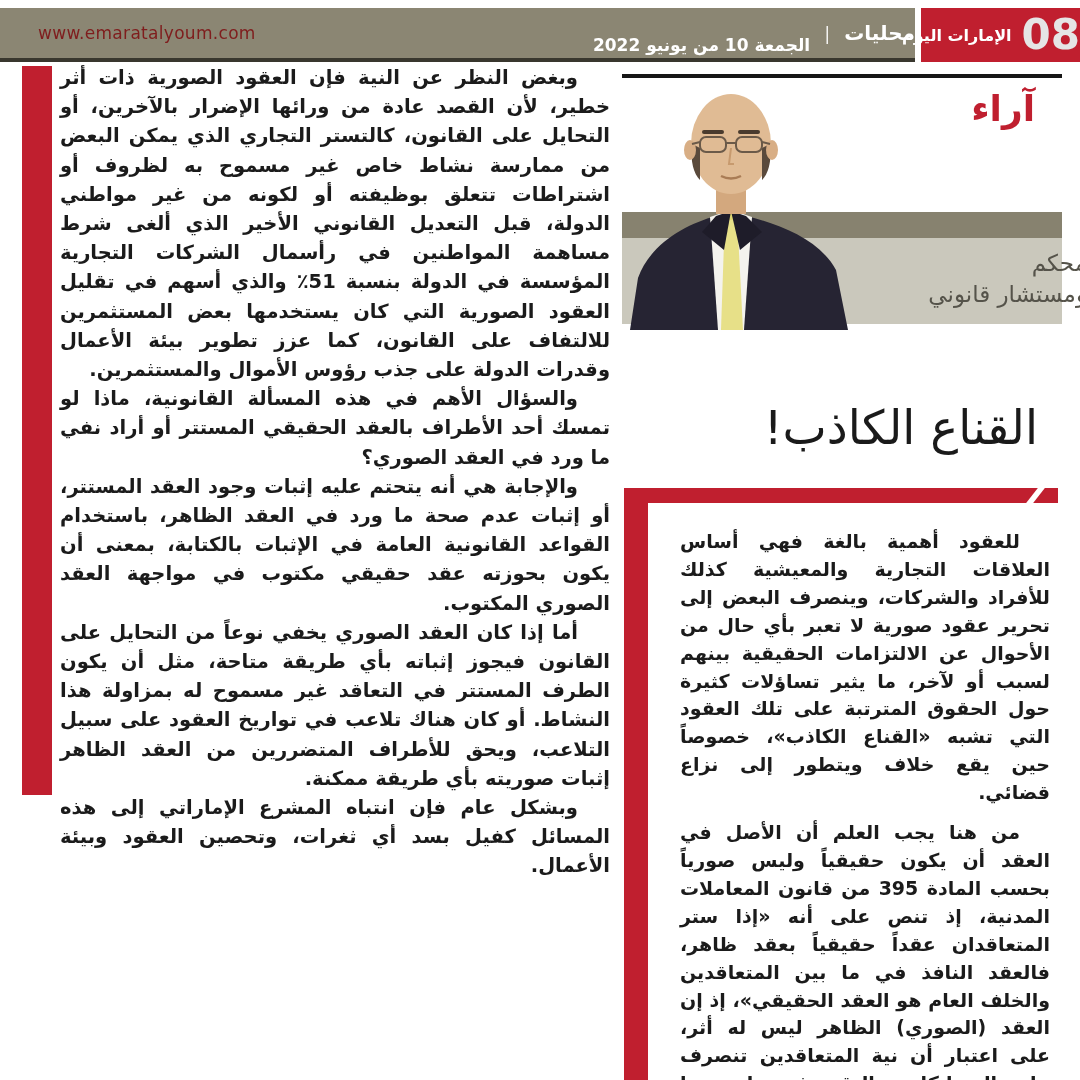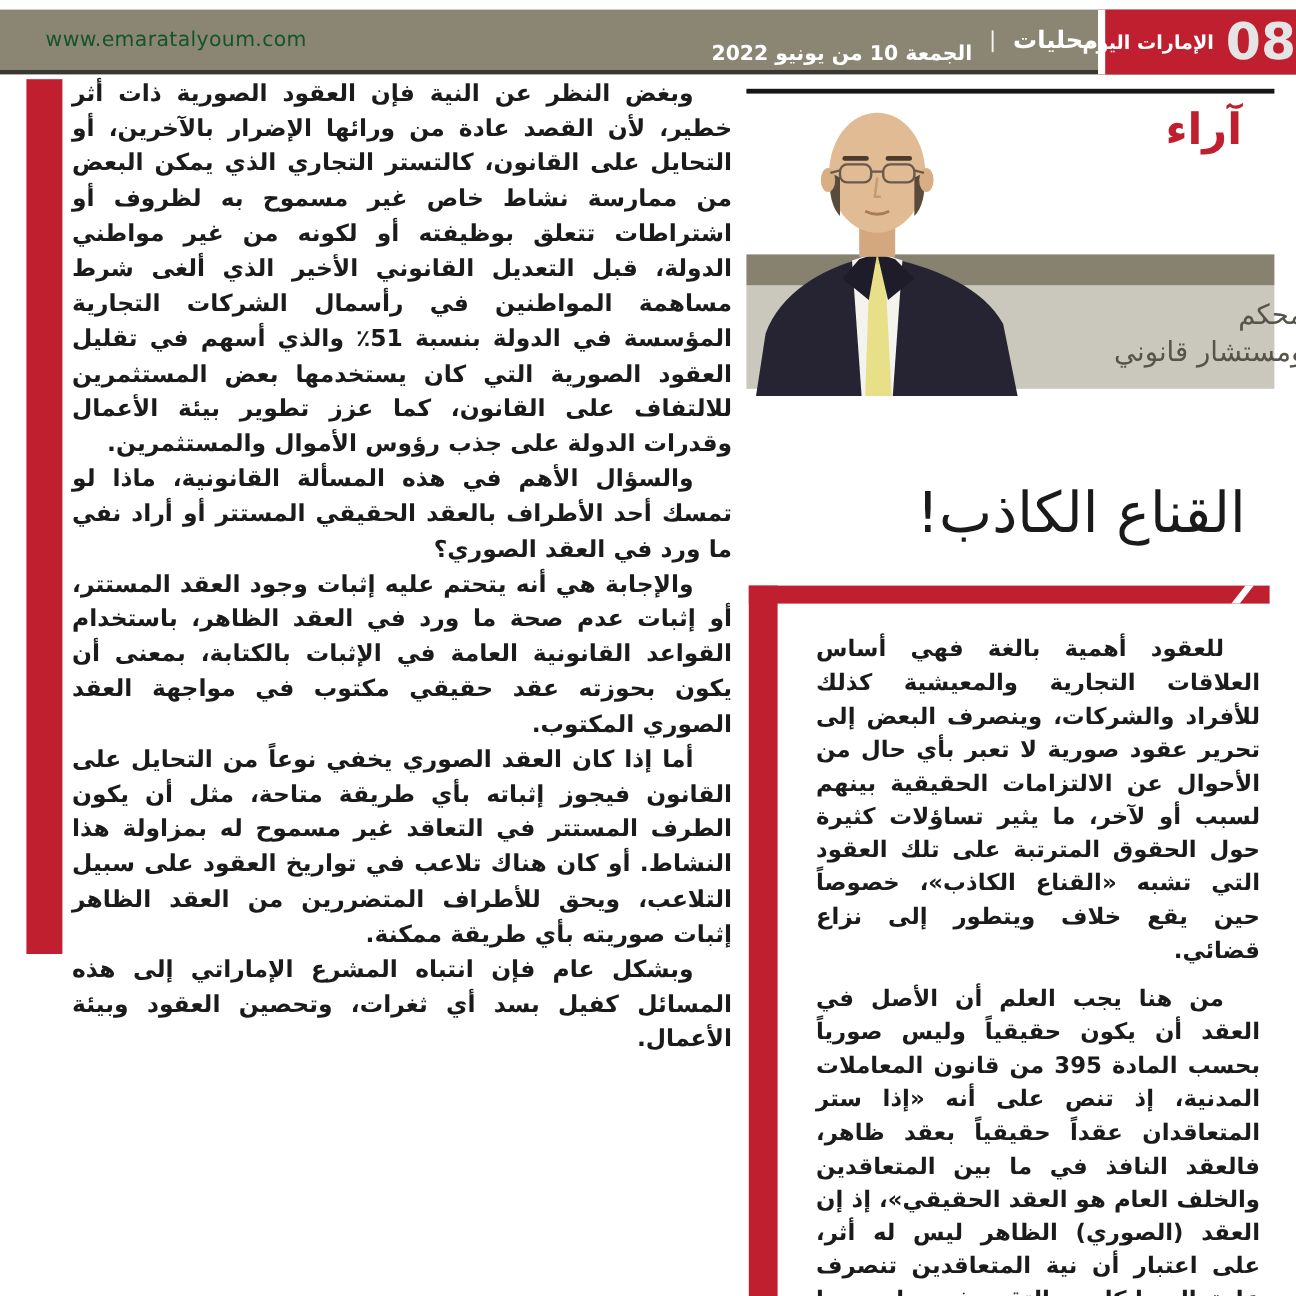--- a/index.html
+++ b/index.html
@@ -2,21 +2,21 @@
 <html lang="ar"><head>
 <meta charset="utf-8">
 <style>
   html,body{margin:0;padding:0;background:#ffffff;}
   .page{position:relative;width:1080px;height:1080px;background:#ffffff;overflow:hidden;
         font-family:"DejaVu Sans",sans-serif;}
 
   
   .topbar{position:absolute;left:0;top:8px;width:1080px;height:50px;background:#8b8673;}
   .bar-shadow{position:absolute;left:0;top:58px;width:1080px;height:4px;background:#39372e;}
-  .site-url{position:absolute;left:38px;top:8px;height:40px;line-height:50px;color:#14532d;
+  .site-url{position:absolute;left:38px;top:8px;height:40px;line-height:50px;color:#7f1d1d;
             font-size:17px;letter-spacing:.3px;}
   .header-meta{position:absolute;right:165px;top:8px;height:50px;display:flex;align-items:center;
                direction:rtl;gap:14px;color:#ffffff;}
   .header-meta .section{font-size:20px;font-weight:bold;}
   .header-meta .sep{font-size:18px;opacity:.9;}
   .header-meta .date{font-size:17px;font-weight:bold;margin-top:24px;}
   .brandbox{position:absolute;left:915px;top:8px;width:165px;height:54px;background:#c01f2f;
             border-left:6px solid #ffffff;box-sizing:border-box;display:flex;flex-direction:row-reverse;
             align-items:center;justify-content:flex-start;gap:8px;}
   .brand-pagenum{color:#e5e5e5;font-size:42px;font-weight:bold;line-height:54px;padding-left:2px;}

